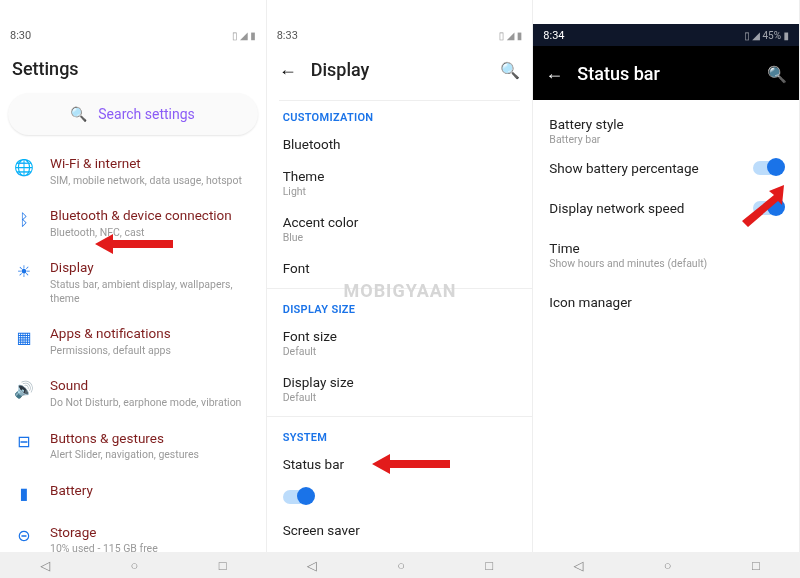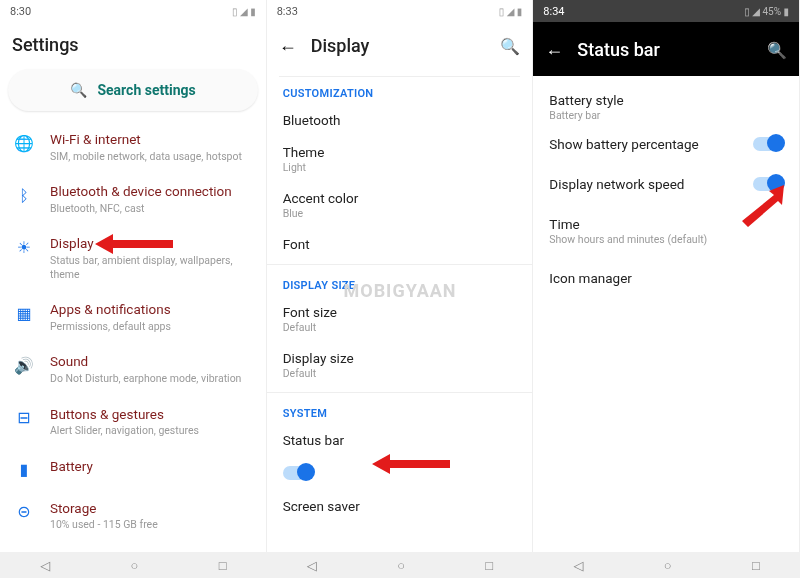--- a/index.html
+++ b/index.html
@@ -1,29 +1,29 @@
 <!DOCTYPE html>
 <html><head>
 <meta charset="utf-8">
 <style>
 * { margin: 0; padding: 0; box-sizing: border-box; font-family: -apple-system, "Segoe UI", Roboto, sans-serif; }
 body { background: #fff; width: 800px; height: 578px; overflow: hidden; }
 .row { display: flex; height: 552px; }
 .pane { flex: 1; border-right: 1px solid #eee; position: relative; overflow: hidden; background: #fff; }
 .pane.dark-hdr { background: #fff; }
-.statusbar { height: 22px; display: flex; justify-content: space-between; align-items: center; padding: 0 10px; font-size: 11px; color: #555; }
-.statusbar.dark { background: #404040; color: #fff; }
+.statusbar { height: 22px; display: flex; justify-content: space-between; align-items: center; padding: 0 10px; font-size: 11px; color: #555; margin-top: 24px; }
+.statusbar.dark { background: #0f172a; color: #fff; }
 .statusbar .icons { display: flex; gap: 4px; align-items: center; font-size: 10px; opacity: .6; }
 .titlebar { display: flex; align-items: flex-end; padding: 12px 12px; gap: 14px; }
 .titlebar.dark { background: #000; color: #fff; padding: 16px 12px; }
 .title { font-size: 18px; font-weight: 500; color: #222; }
 .titlebar.dark .title { color: #fff; }
 .search-right { margin-left: auto; }
 .searchbox { margin: 2px 8px 10px; background: #fafafa; border-radius: 24px; box-shadow: 0 1px 2px rgba(0,0,0,.1); height: 42px; display: flex; align-items: center; justify-content: center; gap: 10px; color: #1a73e8; font-size: 14px; }
-.searchbox .ph { color: #0f766e; font-weight: bold; }
+.searchbox .ph { color: #8b5cf6; }
 .list { padding: 0 0 8px; }
 .item { display: flex; padding: 10px 14px; gap: 16px; align-items: flex-start; }
 .item .icon { width: 20px; height: 20px; flex: 0 0 20px; display: flex; align-items: center; justify-content: center; font-size: 16px; color: #1a73e8; margin-top: 2px; }
 .item .txt { flex: 1; }
 .item .lbl { font-size: 13.5px; color: #7f1d1d; line-height: 1.3; }
 .item .sub { font-size: 10.5px; color: #9a9a9a; line-height: 1.3; margin-top: 1px; }
 .section { font-size: 11px; color: #1a73e8; font-weight: 600; padding: 10px 16px 4px; letter-spacing: .3px; }
 .ditem { padding: 8px 16px; }
 .ditem .lbl { font-size: 13.5px; color: #222; }
 .ditem .sub { font-size: 10.5px; color: #9a9a9a; margin-top: 1px; }

